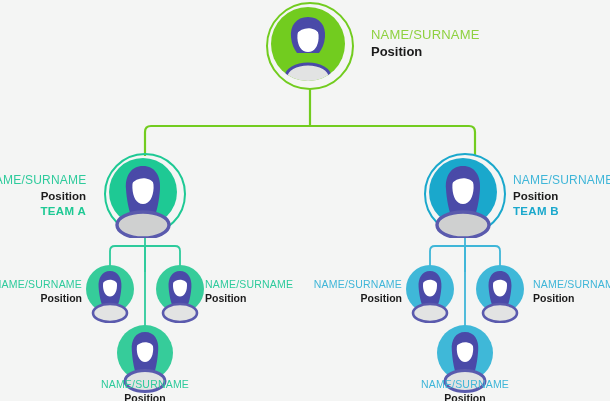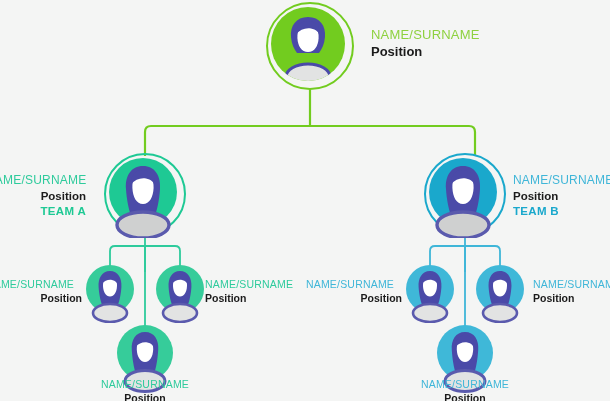--- a/index.html
+++ b/index.html
@@ -13,21 +13,21 @@
   #wires{position:absolute;left:0;top:0;width:610px;height:401px;}
 
   .node{position:absolute;}
   .avatar{position:absolute;border-radius:50%;}
   .ring{position:absolute;border-radius:50%;border-style:solid;background:transparent;}
 
   .lbl{position:absolute;line-height:1.32;white-space:nowrap;}
   .lbl.right{text-align:left;}
   .lbl.left{text-align:right;}
   .lbl.center{text-align:center;}
-  .nm{font-weight:400;letter-spacing:.2px;text-align:center;}
+  .nm{font-weight:400;letter-spacing:.2px;}
   .pos{color:#1b1b1b;font-weight:700;}
   .team{font-weight:700;letter-spacing:.3px;}
 </style>
 </head>
 <body>
 
 <div id="stage">
 
   <svg id="wires" viewBox="0 0 610 401">
 

